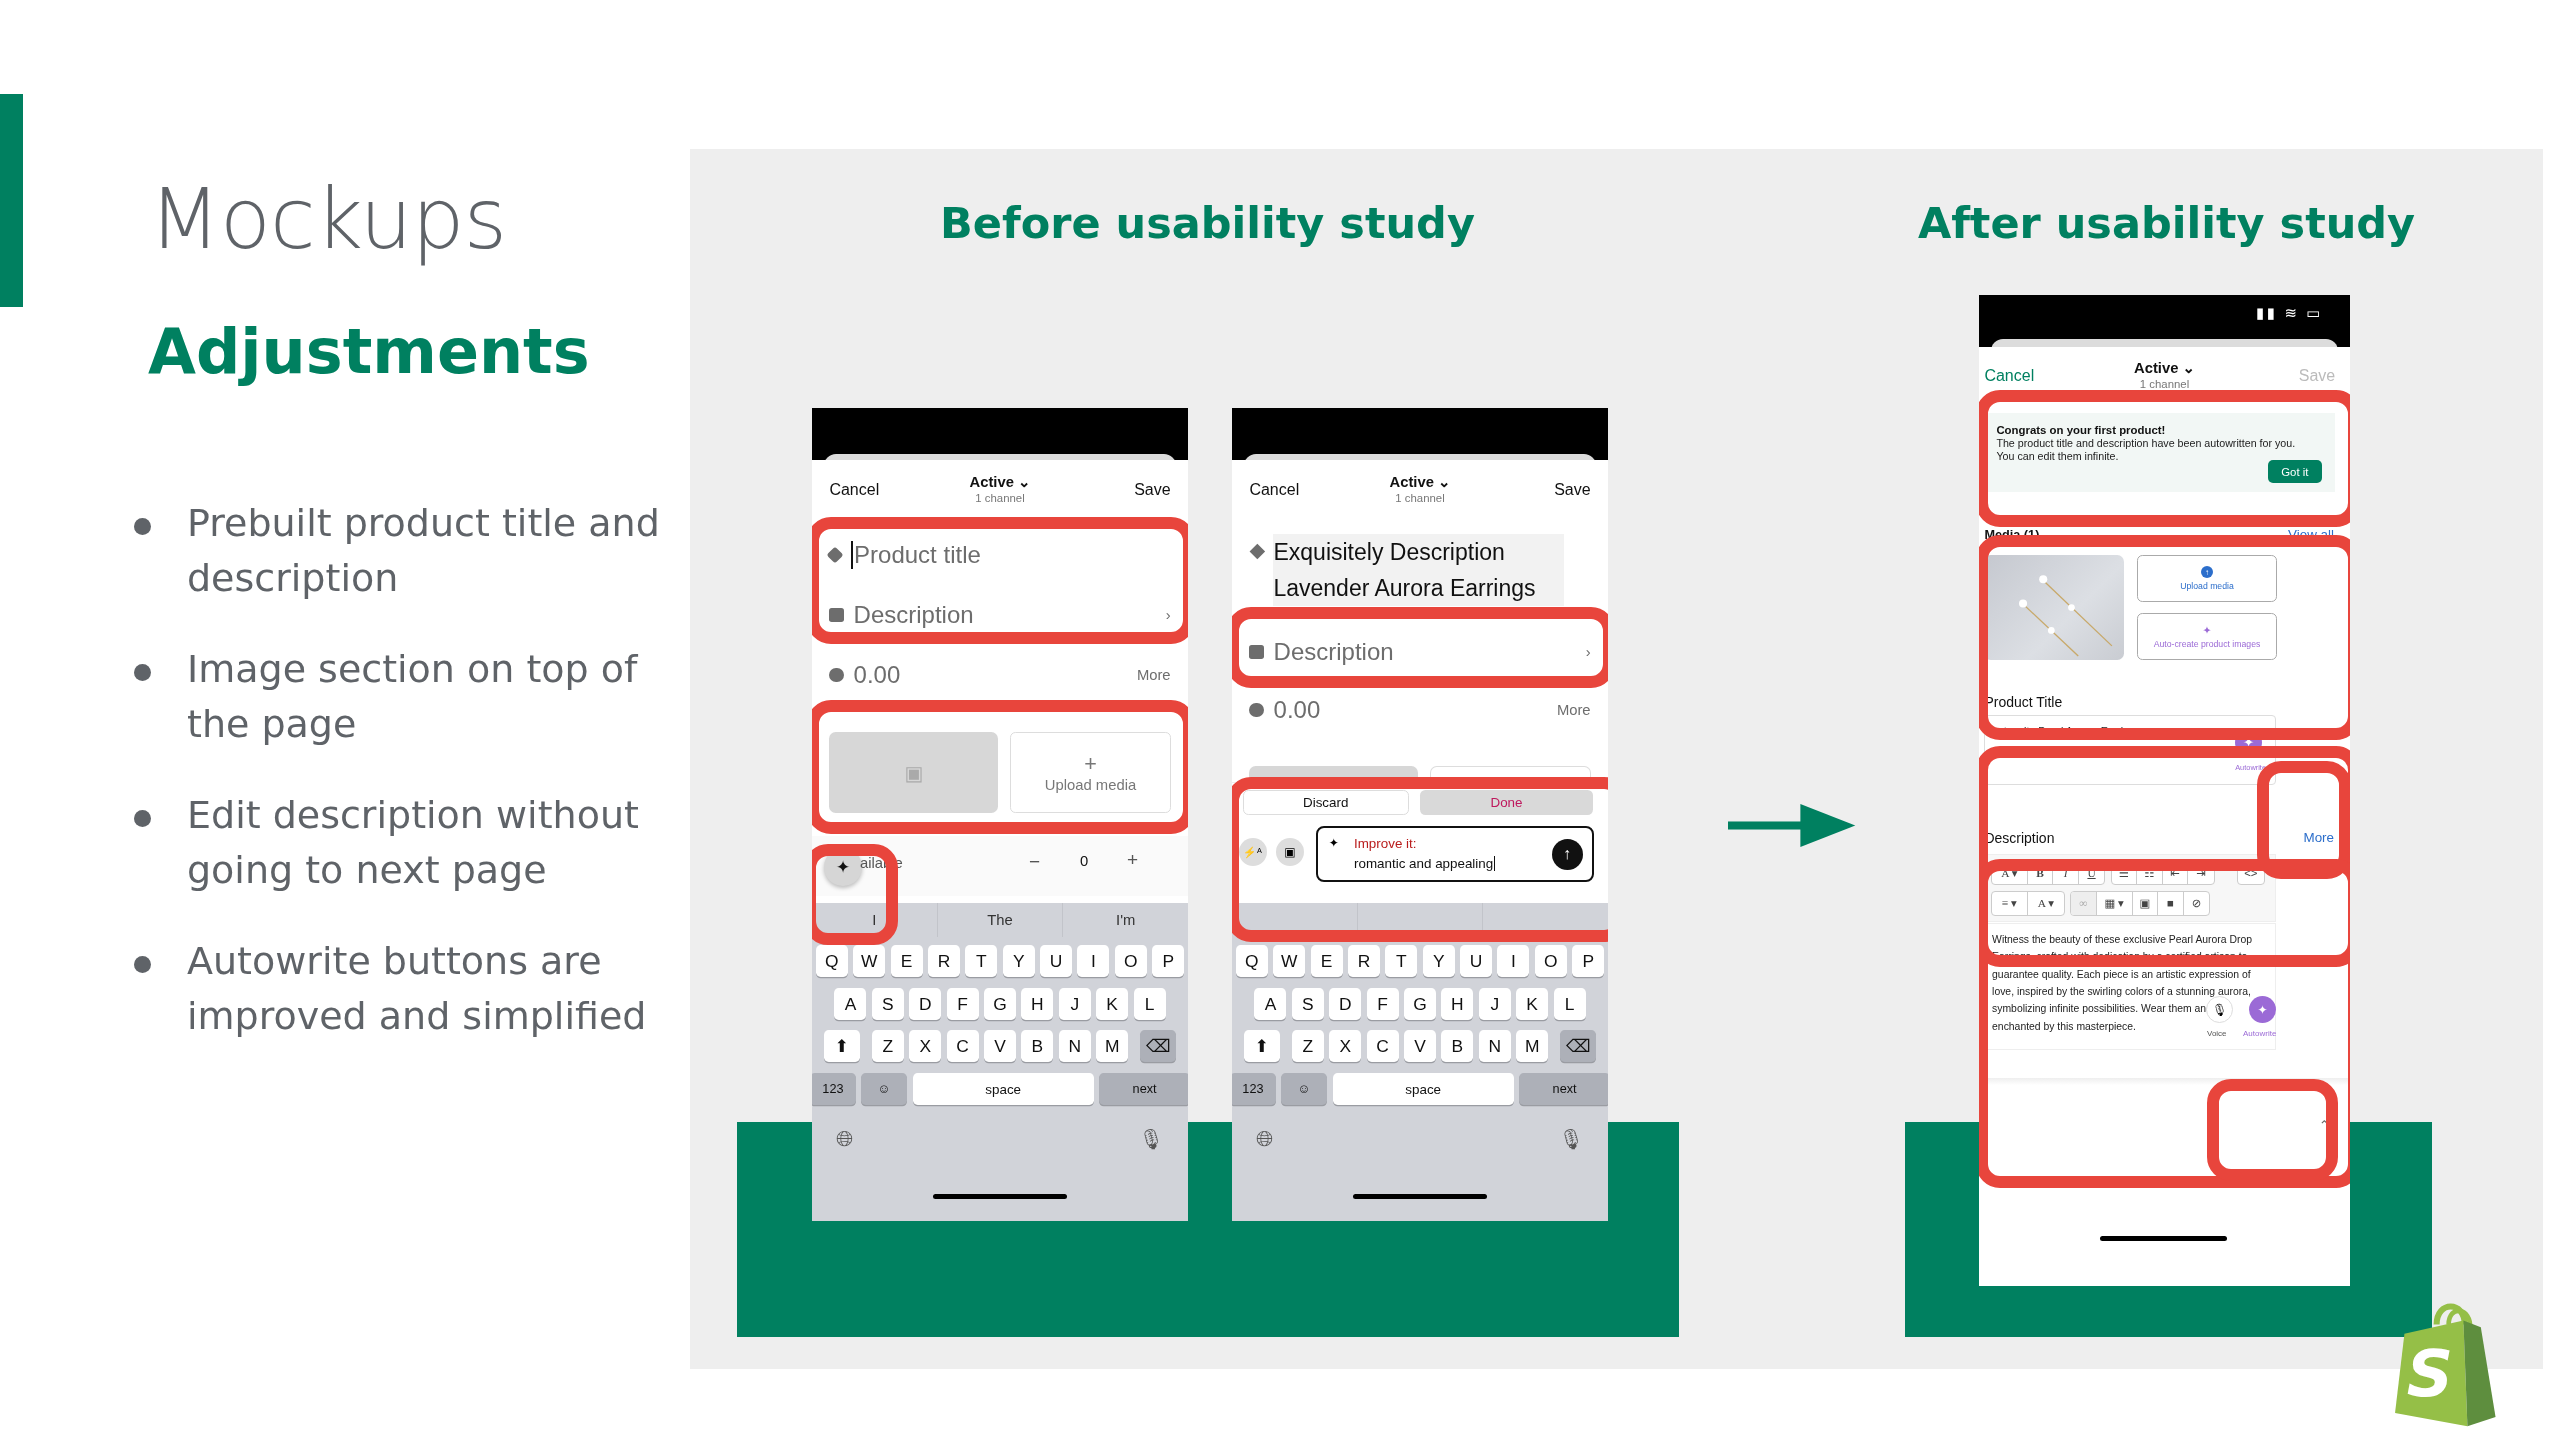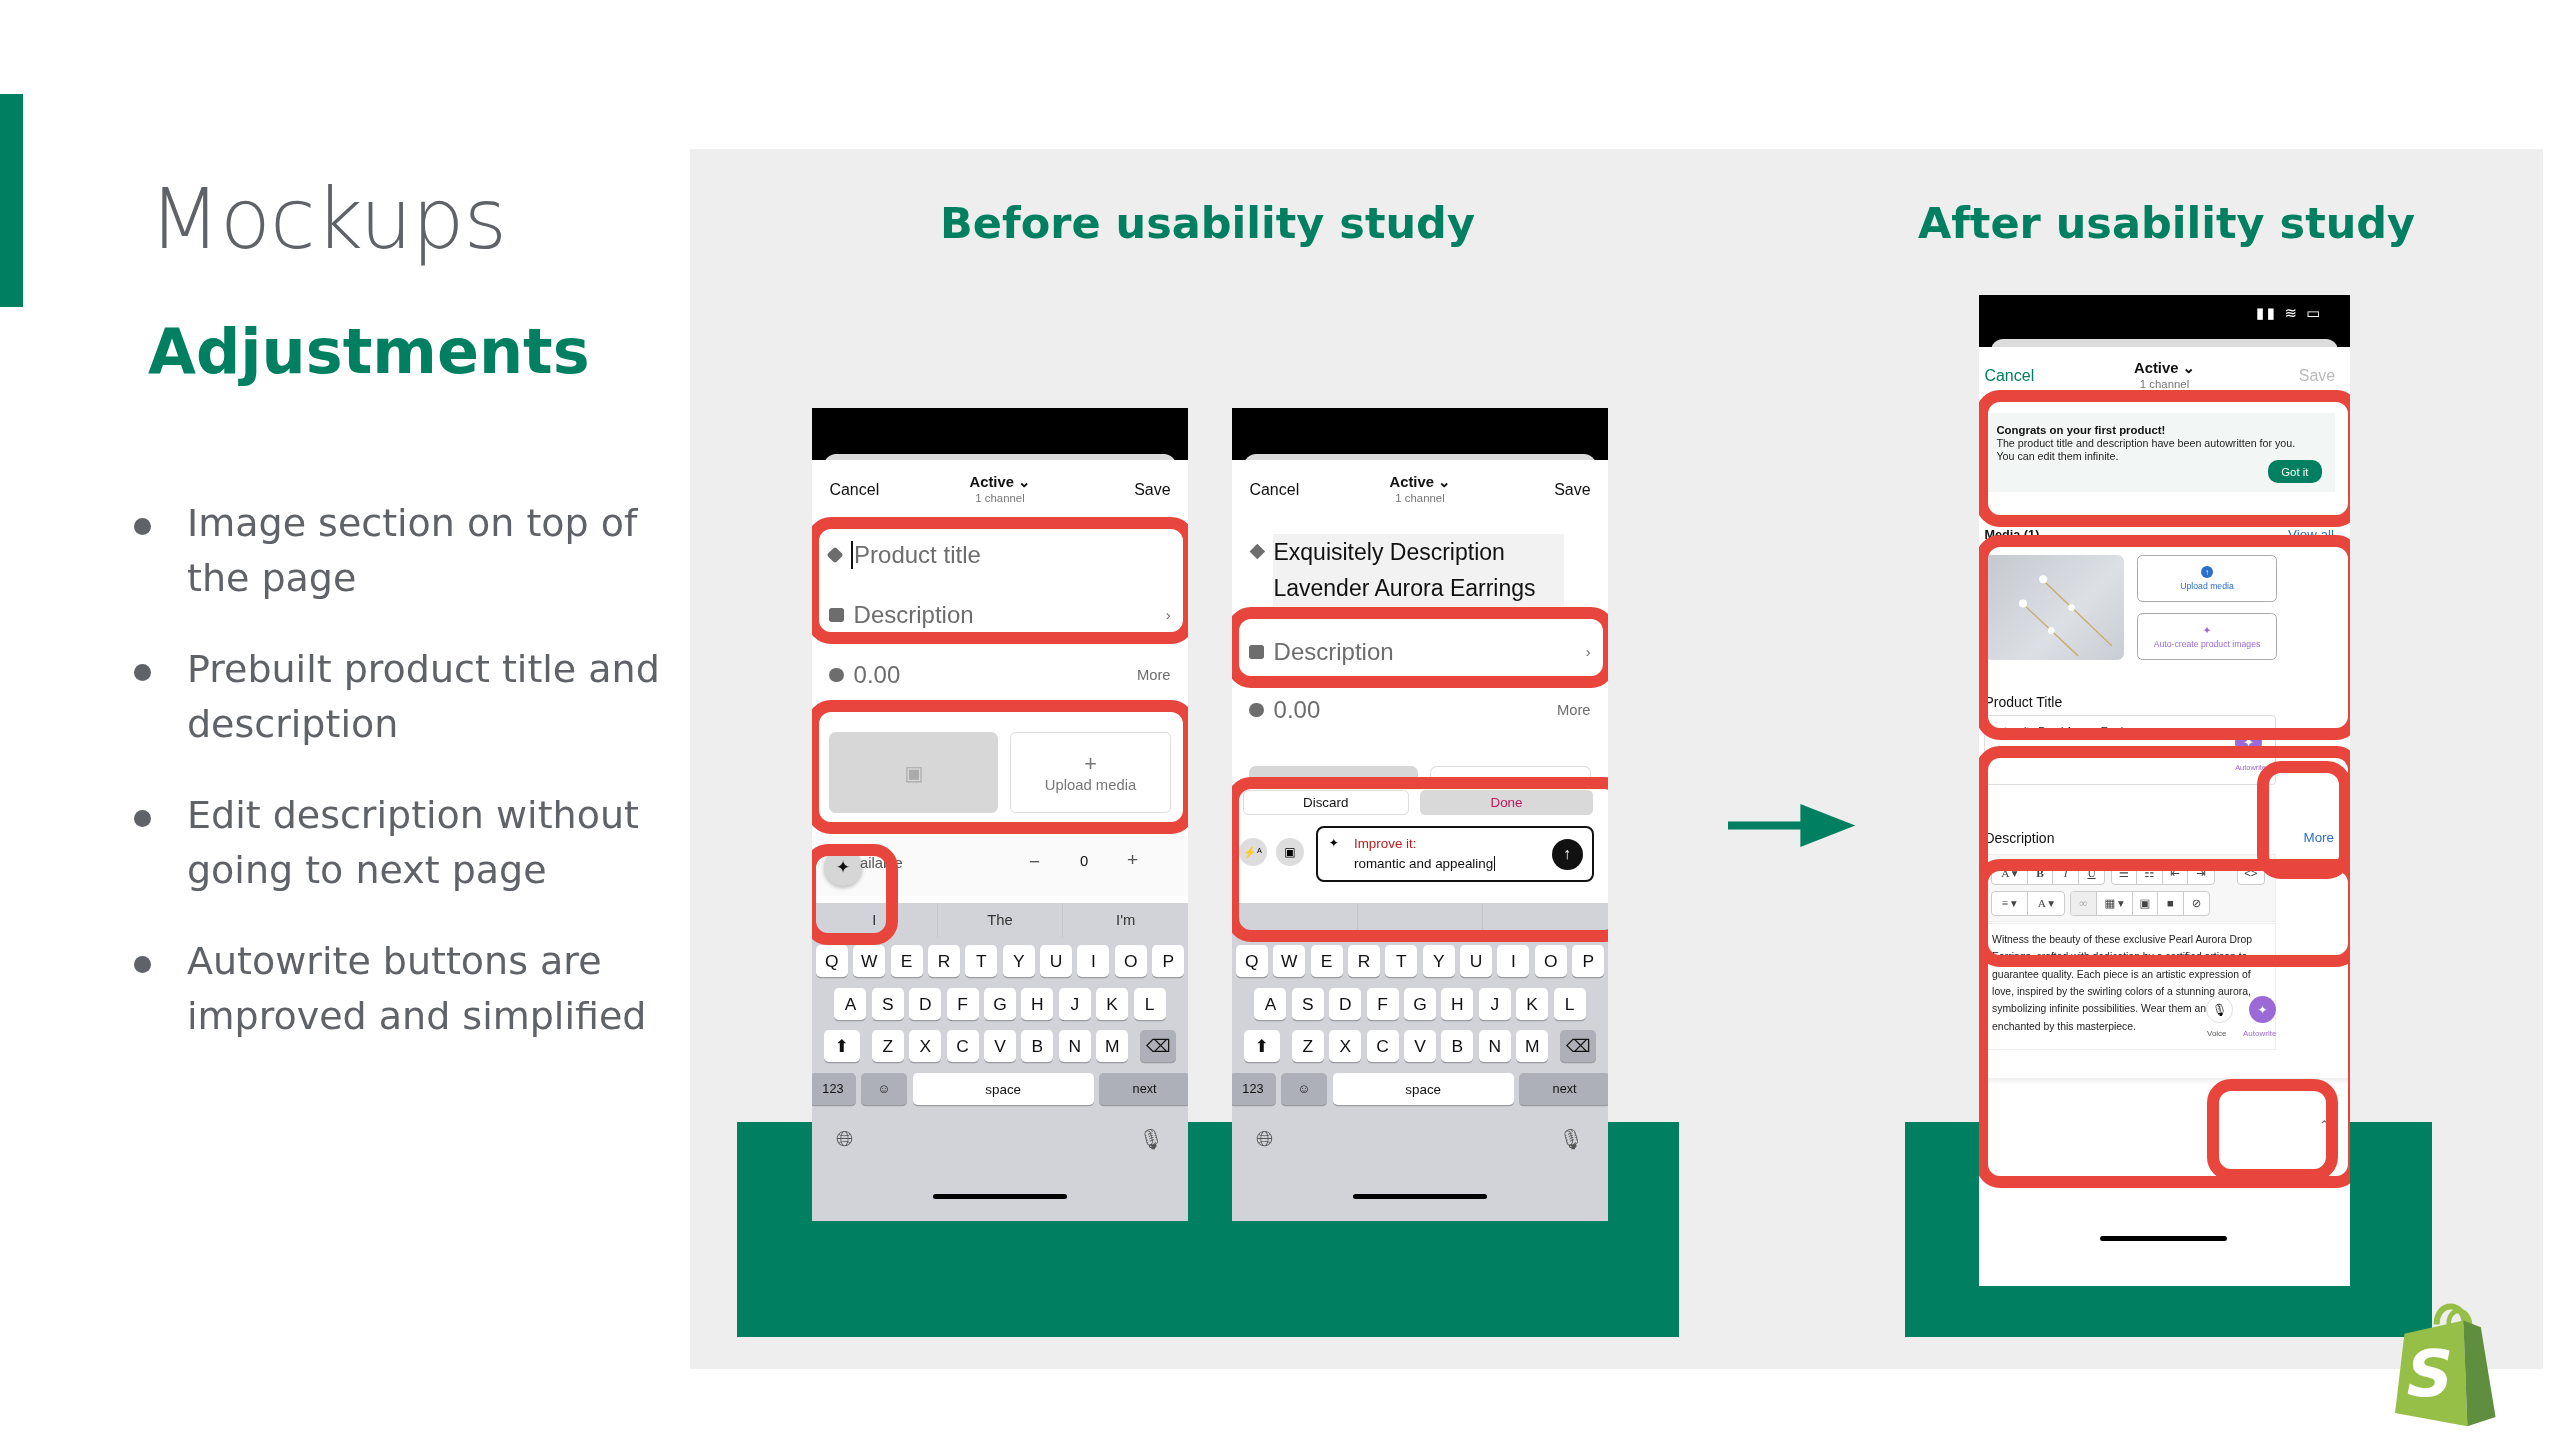--- a/index.html
+++ b/index.html
@@ -48,22 +48,22 @@
 .tb span{width:25.5px;height:23px;display:flex;align-items:center;justify-content:center;font-size:11.4px;color:#444;border-right:1.3px solid #ccc;font-family:"Liberation Serif",serif}
 .tb span:last-child{border-right:none}
 </style>
 </head>
 <body>
 
 <div id="accent-bar" class="abs"></div>
 <div id="slide-title" class="abs">Mockups</div>
 <div id="slide-subtitle" class="abs">Adjustments</div>
 <ul id="bullets" class="abs">
+  <li>Prebuilt product title and description</li>
   <li>Image section on top of the page</li>
-  <li>Prebuilt product title and description</li>
   <li>Edit description without going to next page</li>
   <li>Autowrite buttons are improved and simplified</li>
 </ul>
 
 <div id="panel" class="abs"></div>
 <div id="before-title" class="abs col-title">Before usability study</div>
 <div id="after-title" class="abs col-title">After usability study</div>
 <div id="before-base" class="abs green-base"></div>
 <div id="after-base" class="abs green-base"></div>
 
@@ -279,21 +279,21 @@
   <div class="sheet" style="top:52px;height:939px">
     <div class="hdr" style="top:6.7px">
       <span class="cancel" style="color:#008060;left:5.4px">Cancel</span>
       <span class="status"><span>Active</span> <span>⌄</span></span>
       <span class="channel">1 channel</span>
       <span class="save" style="color:#bbb;right:14.8px">Save</span>
     </div>
     <div style="position:absolute;left:5.4px;right:14.8px;top:66px;height:79px;background:#f2f7f5;padding:10.7px 12px">
       <div style="font-size:11.4px;font-weight:bold;color:#111;margin-bottom:1px">Congrats on your first product!</div>
       <div style="font-size:10.7px;color:#222;line-height:13.4px;width:315px">The product title and description have been autowritten for you. You can edit them infinite.</div>
-      <div style="position:absolute;right:13.4px;top:47px;width:54px;height:23px;background:#008060;color:#fff;border-radius:10px;display:flex;align-items:center;justify-content:center;font-size:11.4px">Got it</div>
+      <div style="position:absolute;right:13.4px;top:47px;width:54px;height:23px;background:#008060;color:#fff;border-radius:5px;display:flex;align-items:center;justify-content:center;font-size:11.4px">Got it</div>
     </div>
     <div style="position:absolute;left:5.4px;right:14.8px;top:181px;font-size:12.7px;font-weight:bold;color:#111">Media (1)</div>
     <div style="position:absolute;right:16px;top:180px;font-size:13.4px;color:#2c6ecb">View all</div>
     <div style="position:absolute;left:5.4px;top:208px;width:140px;height:105px;border-radius:6.7px;background:linear-gradient(135deg,#c5c8cf,#dcdfe4 60%,#c9ccd2)">
       <svg width="140" height="105" viewBox="0 0 208 156">
           <line x1="85" y1="35" x2="190" y2="135" stroke="#c8a96a" stroke-width="2"></line>
           <line x1="55" y1="70" x2="140" y2="150" stroke="#c8a96a" stroke-width="2"></line>
           <circle cx="88" cy="36" r="6" fill="#fff"></circle>
           <circle cx="130" cy="78" r="5" fill="#fff"></circle>
           <circle cx="58" cy="72" r="6" fill="#fff"></circle>

